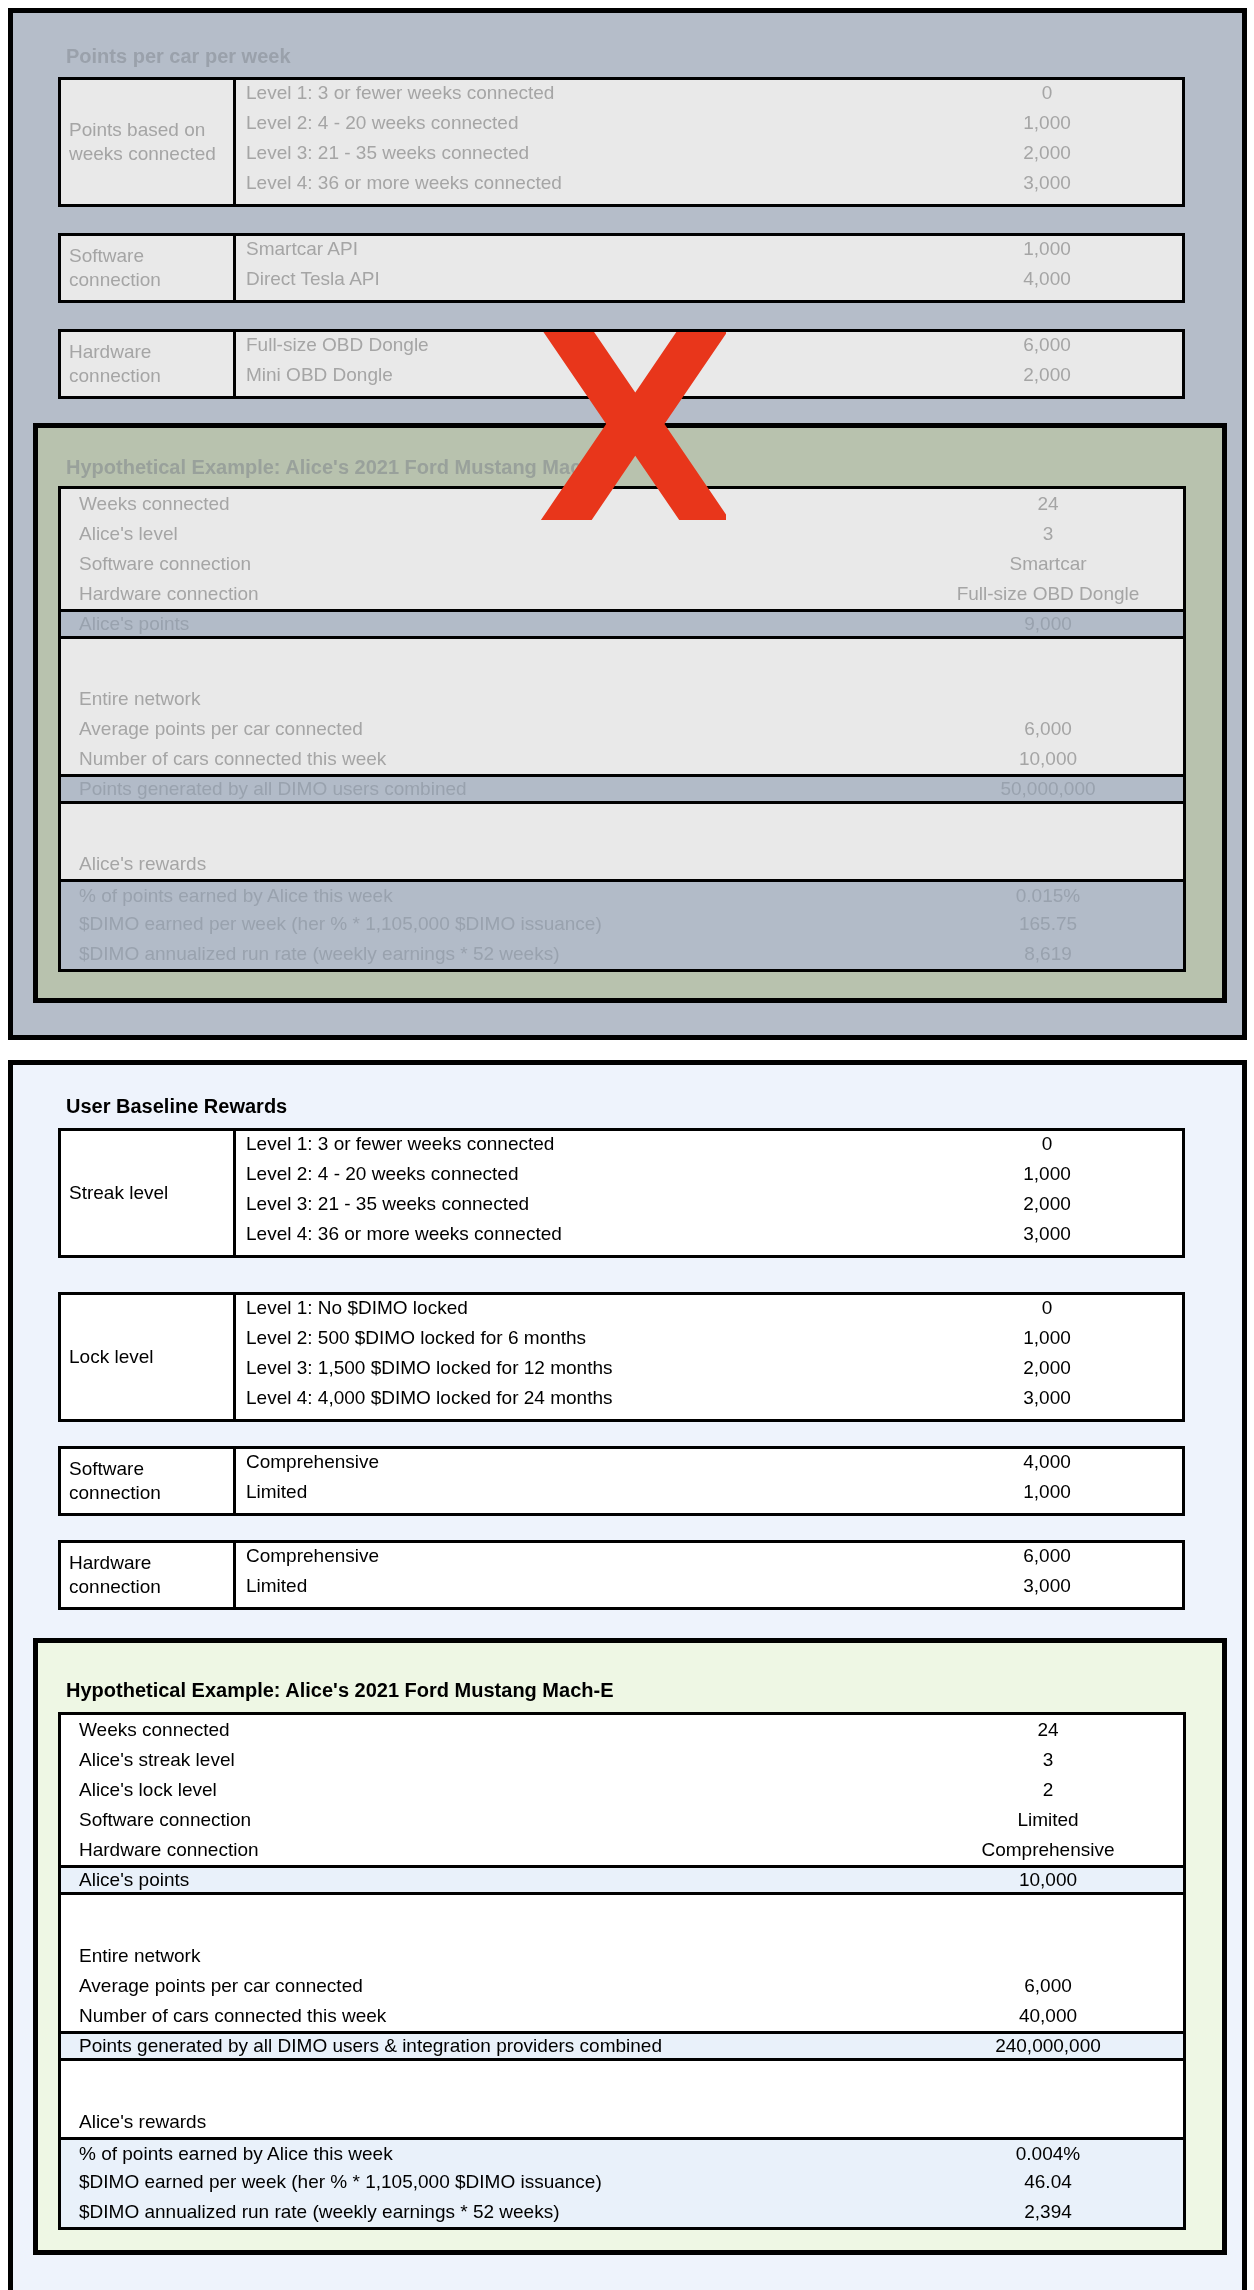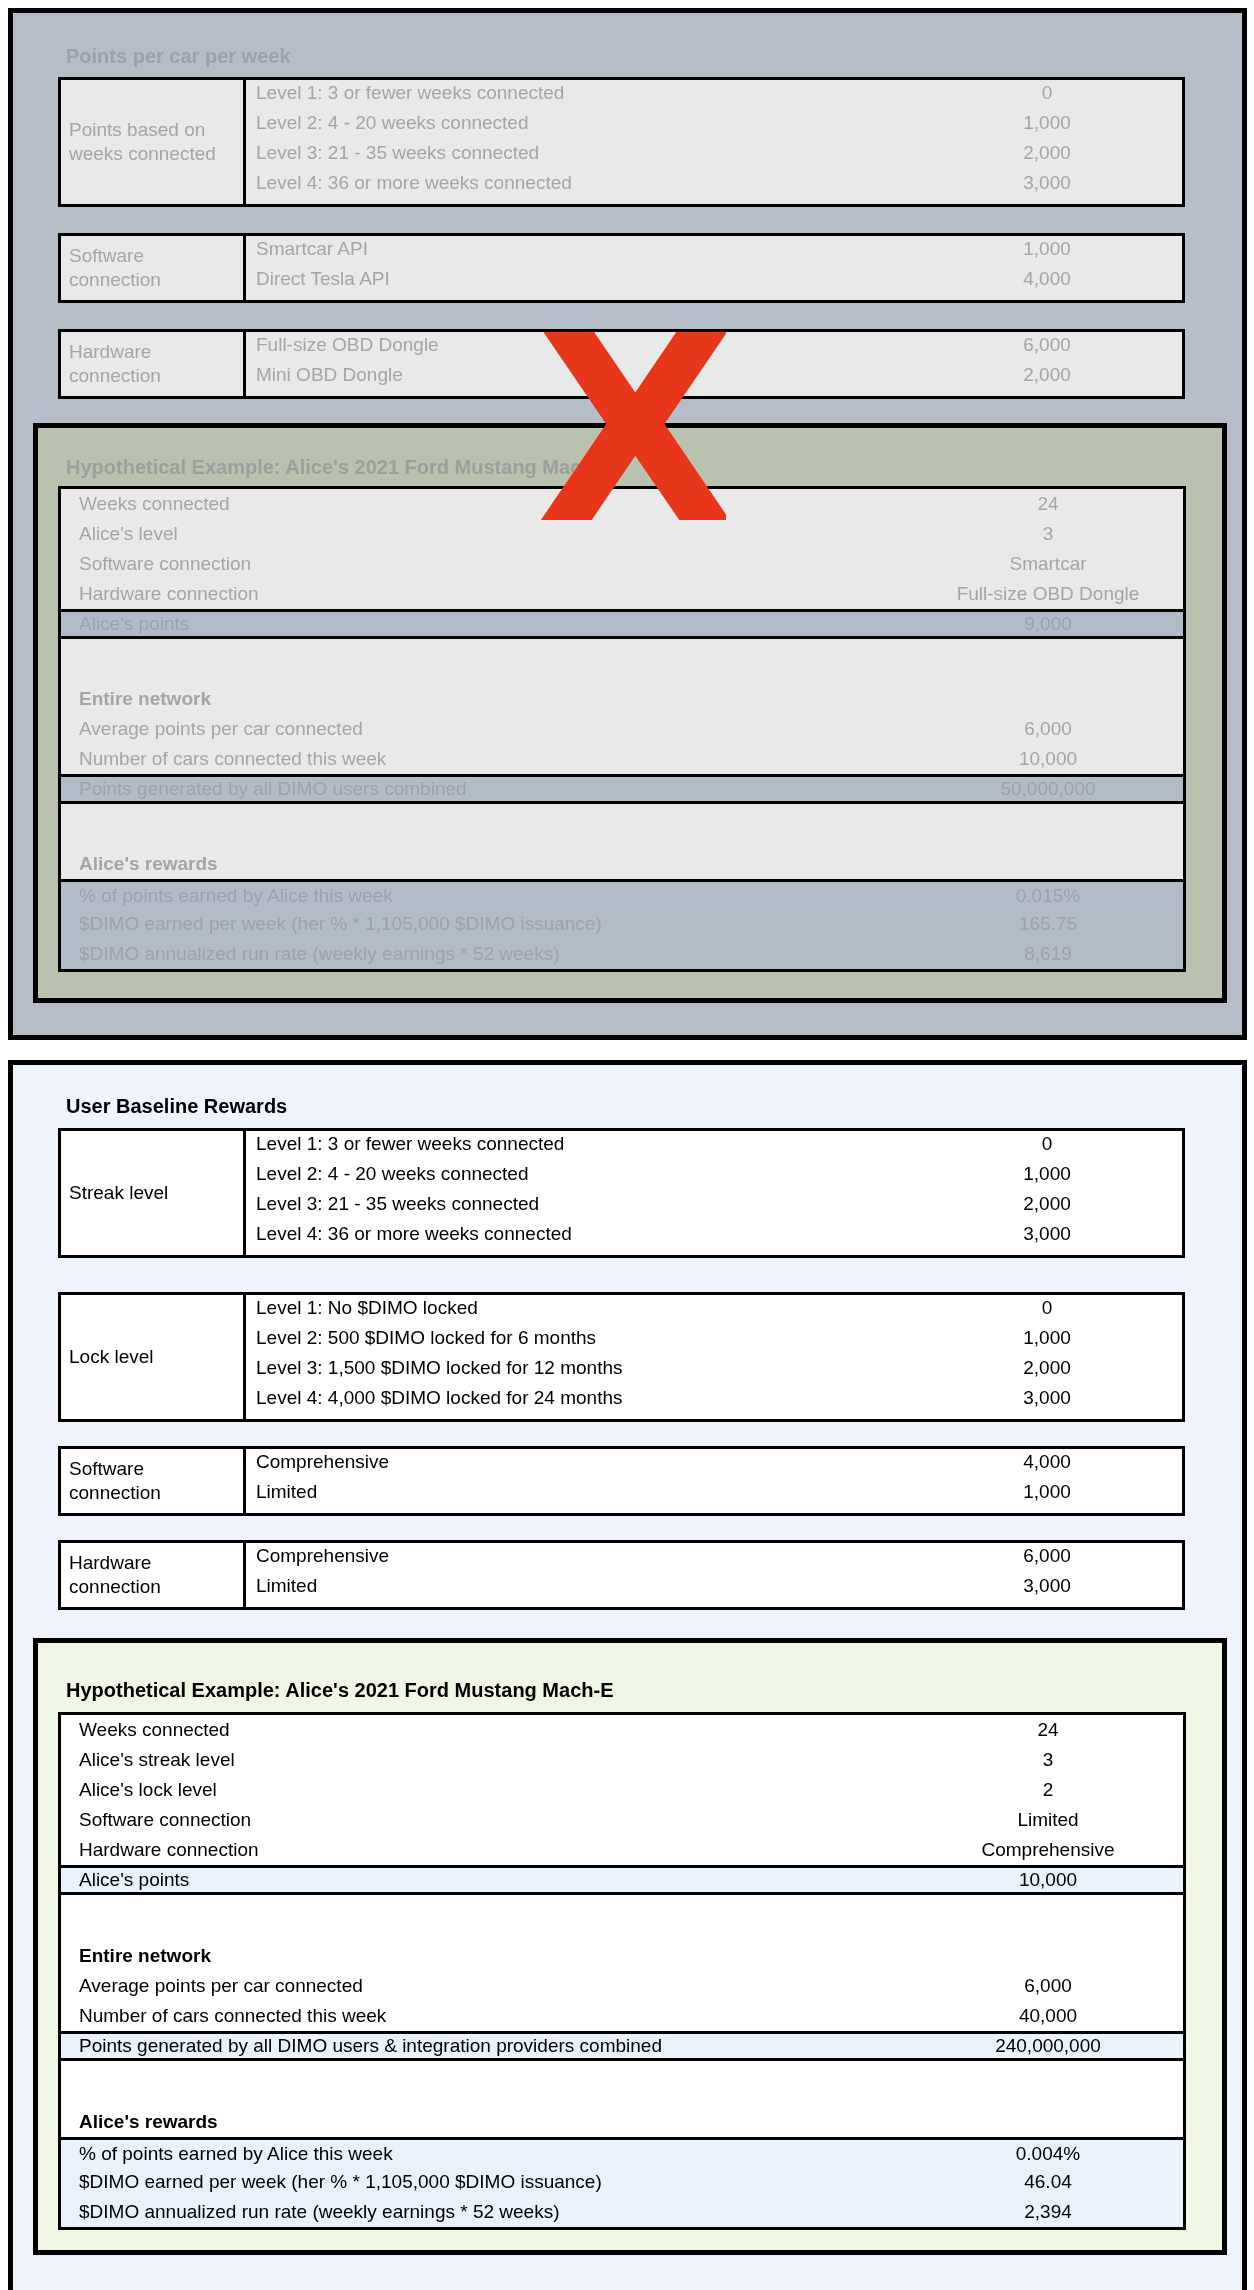--- a/index.html
+++ b/index.html
@@ -14,21 +14,21 @@
   .sec-title{font-size:20px;font-weight:bold;line-height:26px;margin:0 57px 8px 53px}
   #old-panel .sec-title{color:#9aa1ab;margin-top:30px;margin-bottom:8px}
   #new-panel .sec-title{color:#000;margin-top:28px;margin-bottom:9px}
 
   .tm{margin-left:45px;margin-right:57px}
 
   
   .stable{display:flex;border:3px solid #000;font-size:19px}
   #old-panel .stable{background:#e9e9e9}
   #new-panel .stable{background:#ffffff}
-  .stable .lbl{width:158px;padding:2px 16px 2px 8px;border-right:3px solid #000;display:flex;align-items:center;line-height:24px}
+  .stable .lbl{width:158px;padding:2px 6px 2px 8px;border-right:3px solid #000;display:flex;align-items:center;line-height:24px}
   .stable .rws{flex:1;padding:2px 0}
   .srow{display:flex;align-items:flex-start;height:30px}
   .srow .d{flex:1;padding-left:10px;white-space:nowrap}
   .srow .v{width:270px;text-align:center}
 
   .g26{margin-top:26px}.g24{margin-top:24px}.g34{margin-top:34px}
 
   
   .gbox{border:5px solid #000;margin-left:20px;margin-right:15px;box-sizing:border-box}
   #old-gbox{background:#b8c2ae;margin-top:24px;padding:26px 36px 26px 20px}
@@ -37,21 +37,21 @@
   #old-gbox .gtitle{color:#99a19b}
   #new-gbox .gtitle{color:#000;margin-bottom:9px}
 
   
   .etable{border:3px solid #000;font-size:19px}
   #old-gbox .etable{background:#e9e9e9;color:#a5a5a5}
   #new-gbox .etable{background:#ffffff;color:#000}
   .erow{display:flex;align-items:center;height:30px;box-sizing:border-box}
   .erow .d{flex:1;padding-left:18px;white-space:nowrap}
   .erow .v{width:270px;text-align:center}
-  .bold{font-weight:bold}
+  .bold{font-weight:normal}
   .sp{height:45px}
   #new-gbox .sp{height:46px}
   .bt{border-top:3px solid #000}
   .bb{border-bottom:3px solid #000}
   #old-gbox .hl{background:#b2bbc8;color:#99a2ae}
   #new-gbox .hl{background:#e9f1fa;color:#000}
 
   
   #reject-x{position:absolute;left:523px;top:317px;width:190px;height:200px;pointer-events:none}
 </style>

